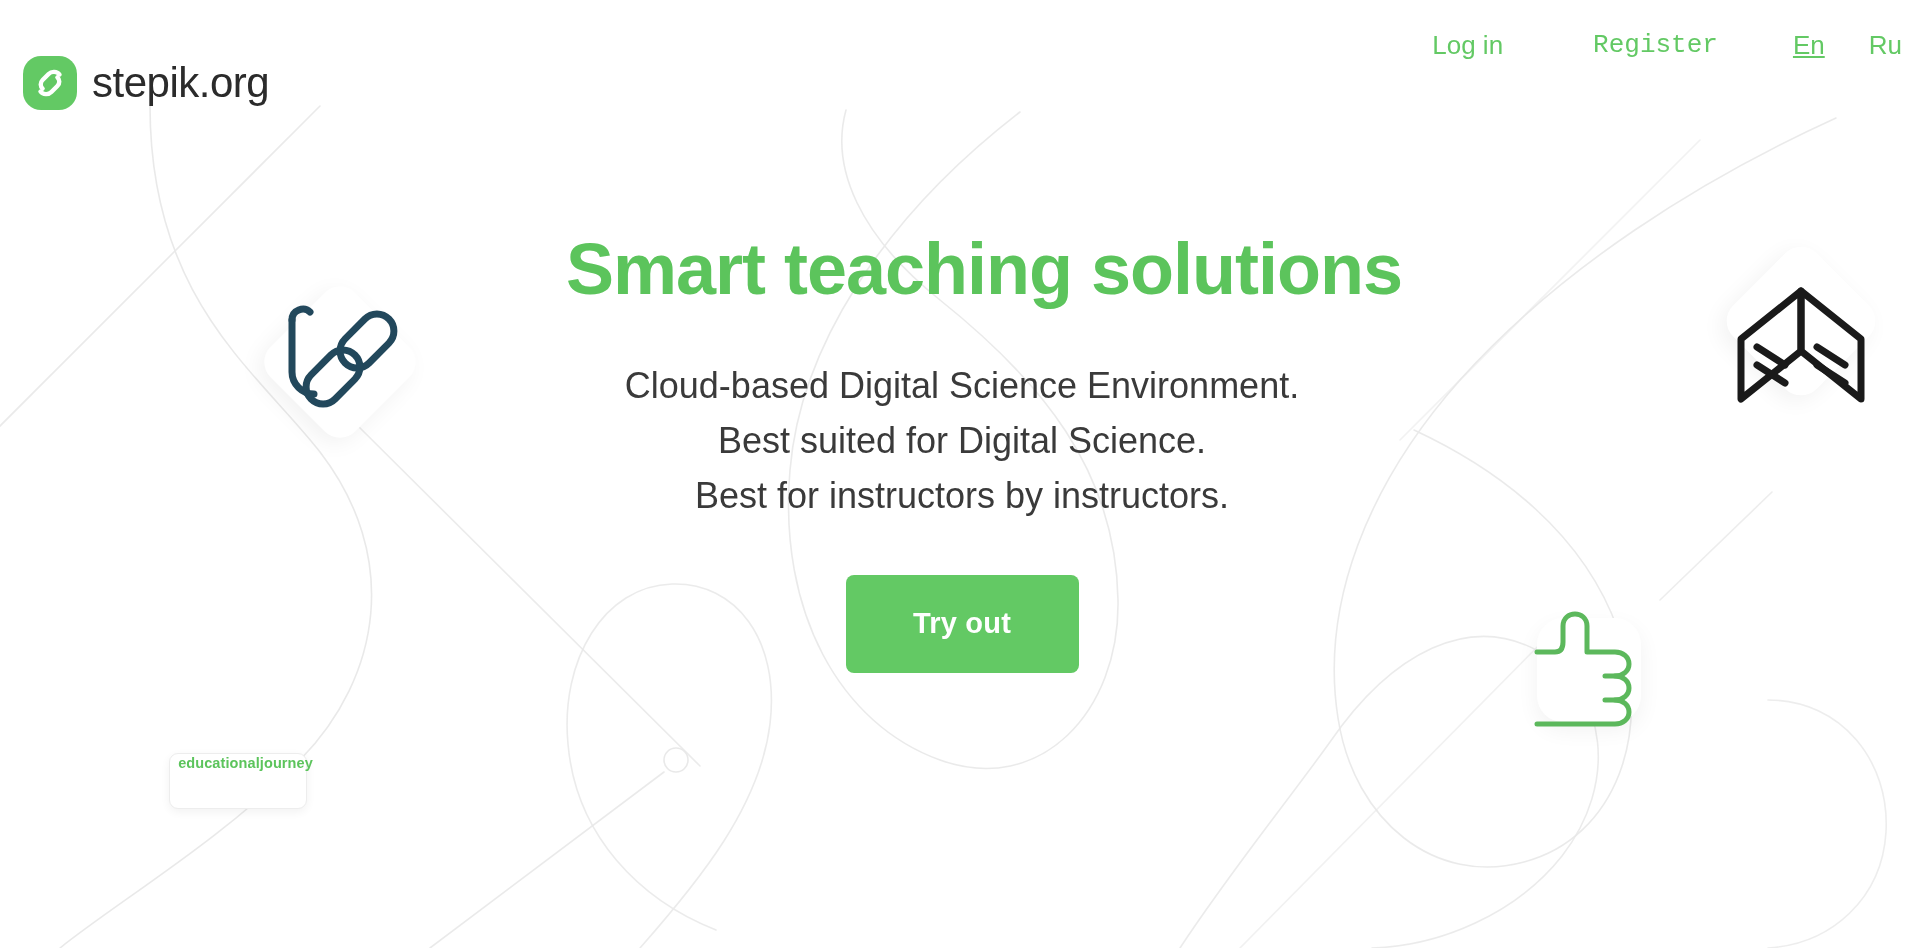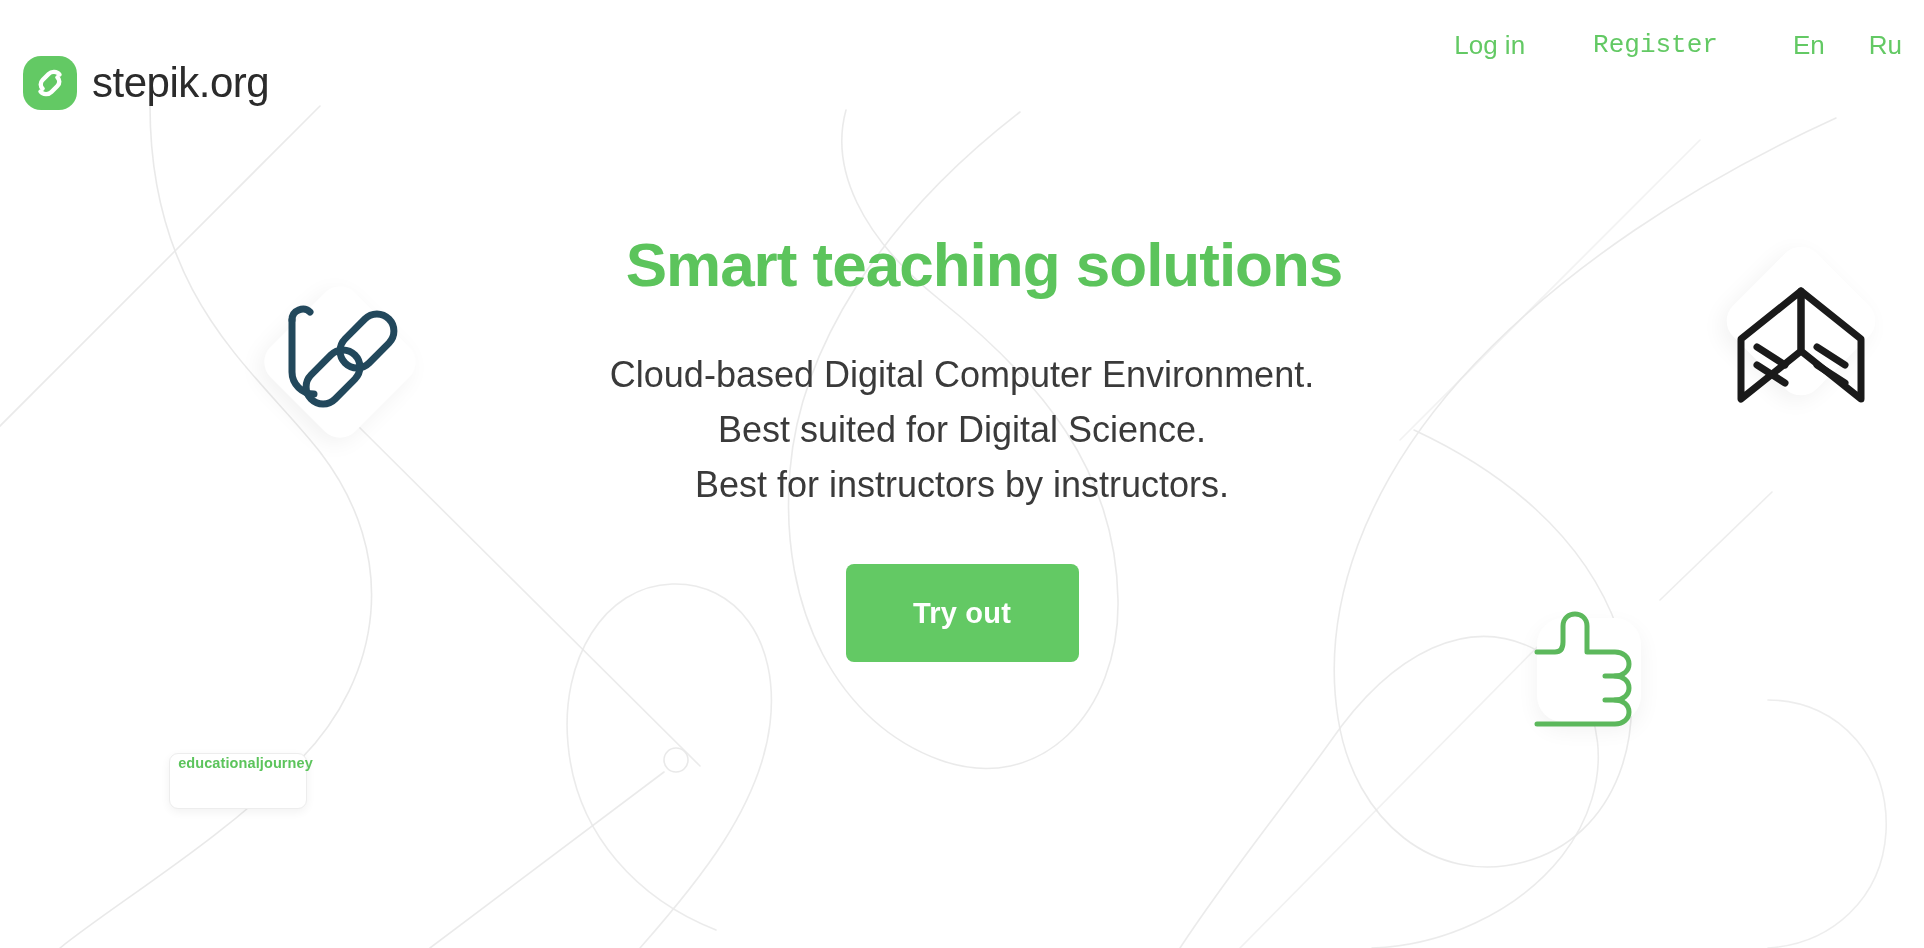--- a/index.html
+++ b/index.html
@@ -74,23 +74,23 @@
 
   .nav-link {
     color: #63c964;
     font-size: 26px;
     font-weight: 400;
     text-decoration: none;
     line-height: 1;
     white-space: nowrap;
   }
 
-  #nav-login   { margin-right: 68px; }
+  #nav-login   { margin-right: 90px; }
   #nav-register{ margin-right: 75px; font-family: Liberation Mono, monospace; }
-  #nav-en      { margin-right: 44px; }
+  #nav-en      { margin-right: 44px; text-decoration: underline; }
 
   
   #hero {
     position: absolute;
     top: 0; left: 0;
     width: 1924px;
     height: 948px;
     z-index: 10;
     pointer-events: none;
   }
@@ -98,21 +98,21 @@
   #hero-inner {
     position: absolute;
     top: 232px;
     left: 0;
     width: 1924px;
     text-align: center;
     pointer-events: none;
   }
 
   #hero-title {
-    font-size: 62px;
+    font-size: 72px;
     font-weight: 700;
     color: #5cc45c;
     line-height: 1.05;
     letter-spacing: -1px;
     margin: 0;
     white-space: nowrap;
     padding-left: 44px;
   }
 
   #hero-subtitle {
@@ -339,21 +339,21 @@
     <span class="badge-line">educational</span>
     <span class="badge-line">journey</span>
   </div>
 
   <main id="hero">
     <div id="hero-inner">
 
       <h1 id="hero-title">Smart teaching solutions</h1>
 
       <div id="hero-subtitle">
-        <span class="sub-line">Cloud-based Digital Computer Environment.</span>
+        <span class="sub-line">Cloud-based Digital Science Environment.</span>
         <span class="sub-line">Best suited for Digital Science.</span>
         <span class="sub-line">Best for instructors by instructors.</span>
       </div>
 
       <div id="cta-wrap">
         <button id="cta-button" type="button">Try out</button>
       </div>
 
     </div>
   </main>

